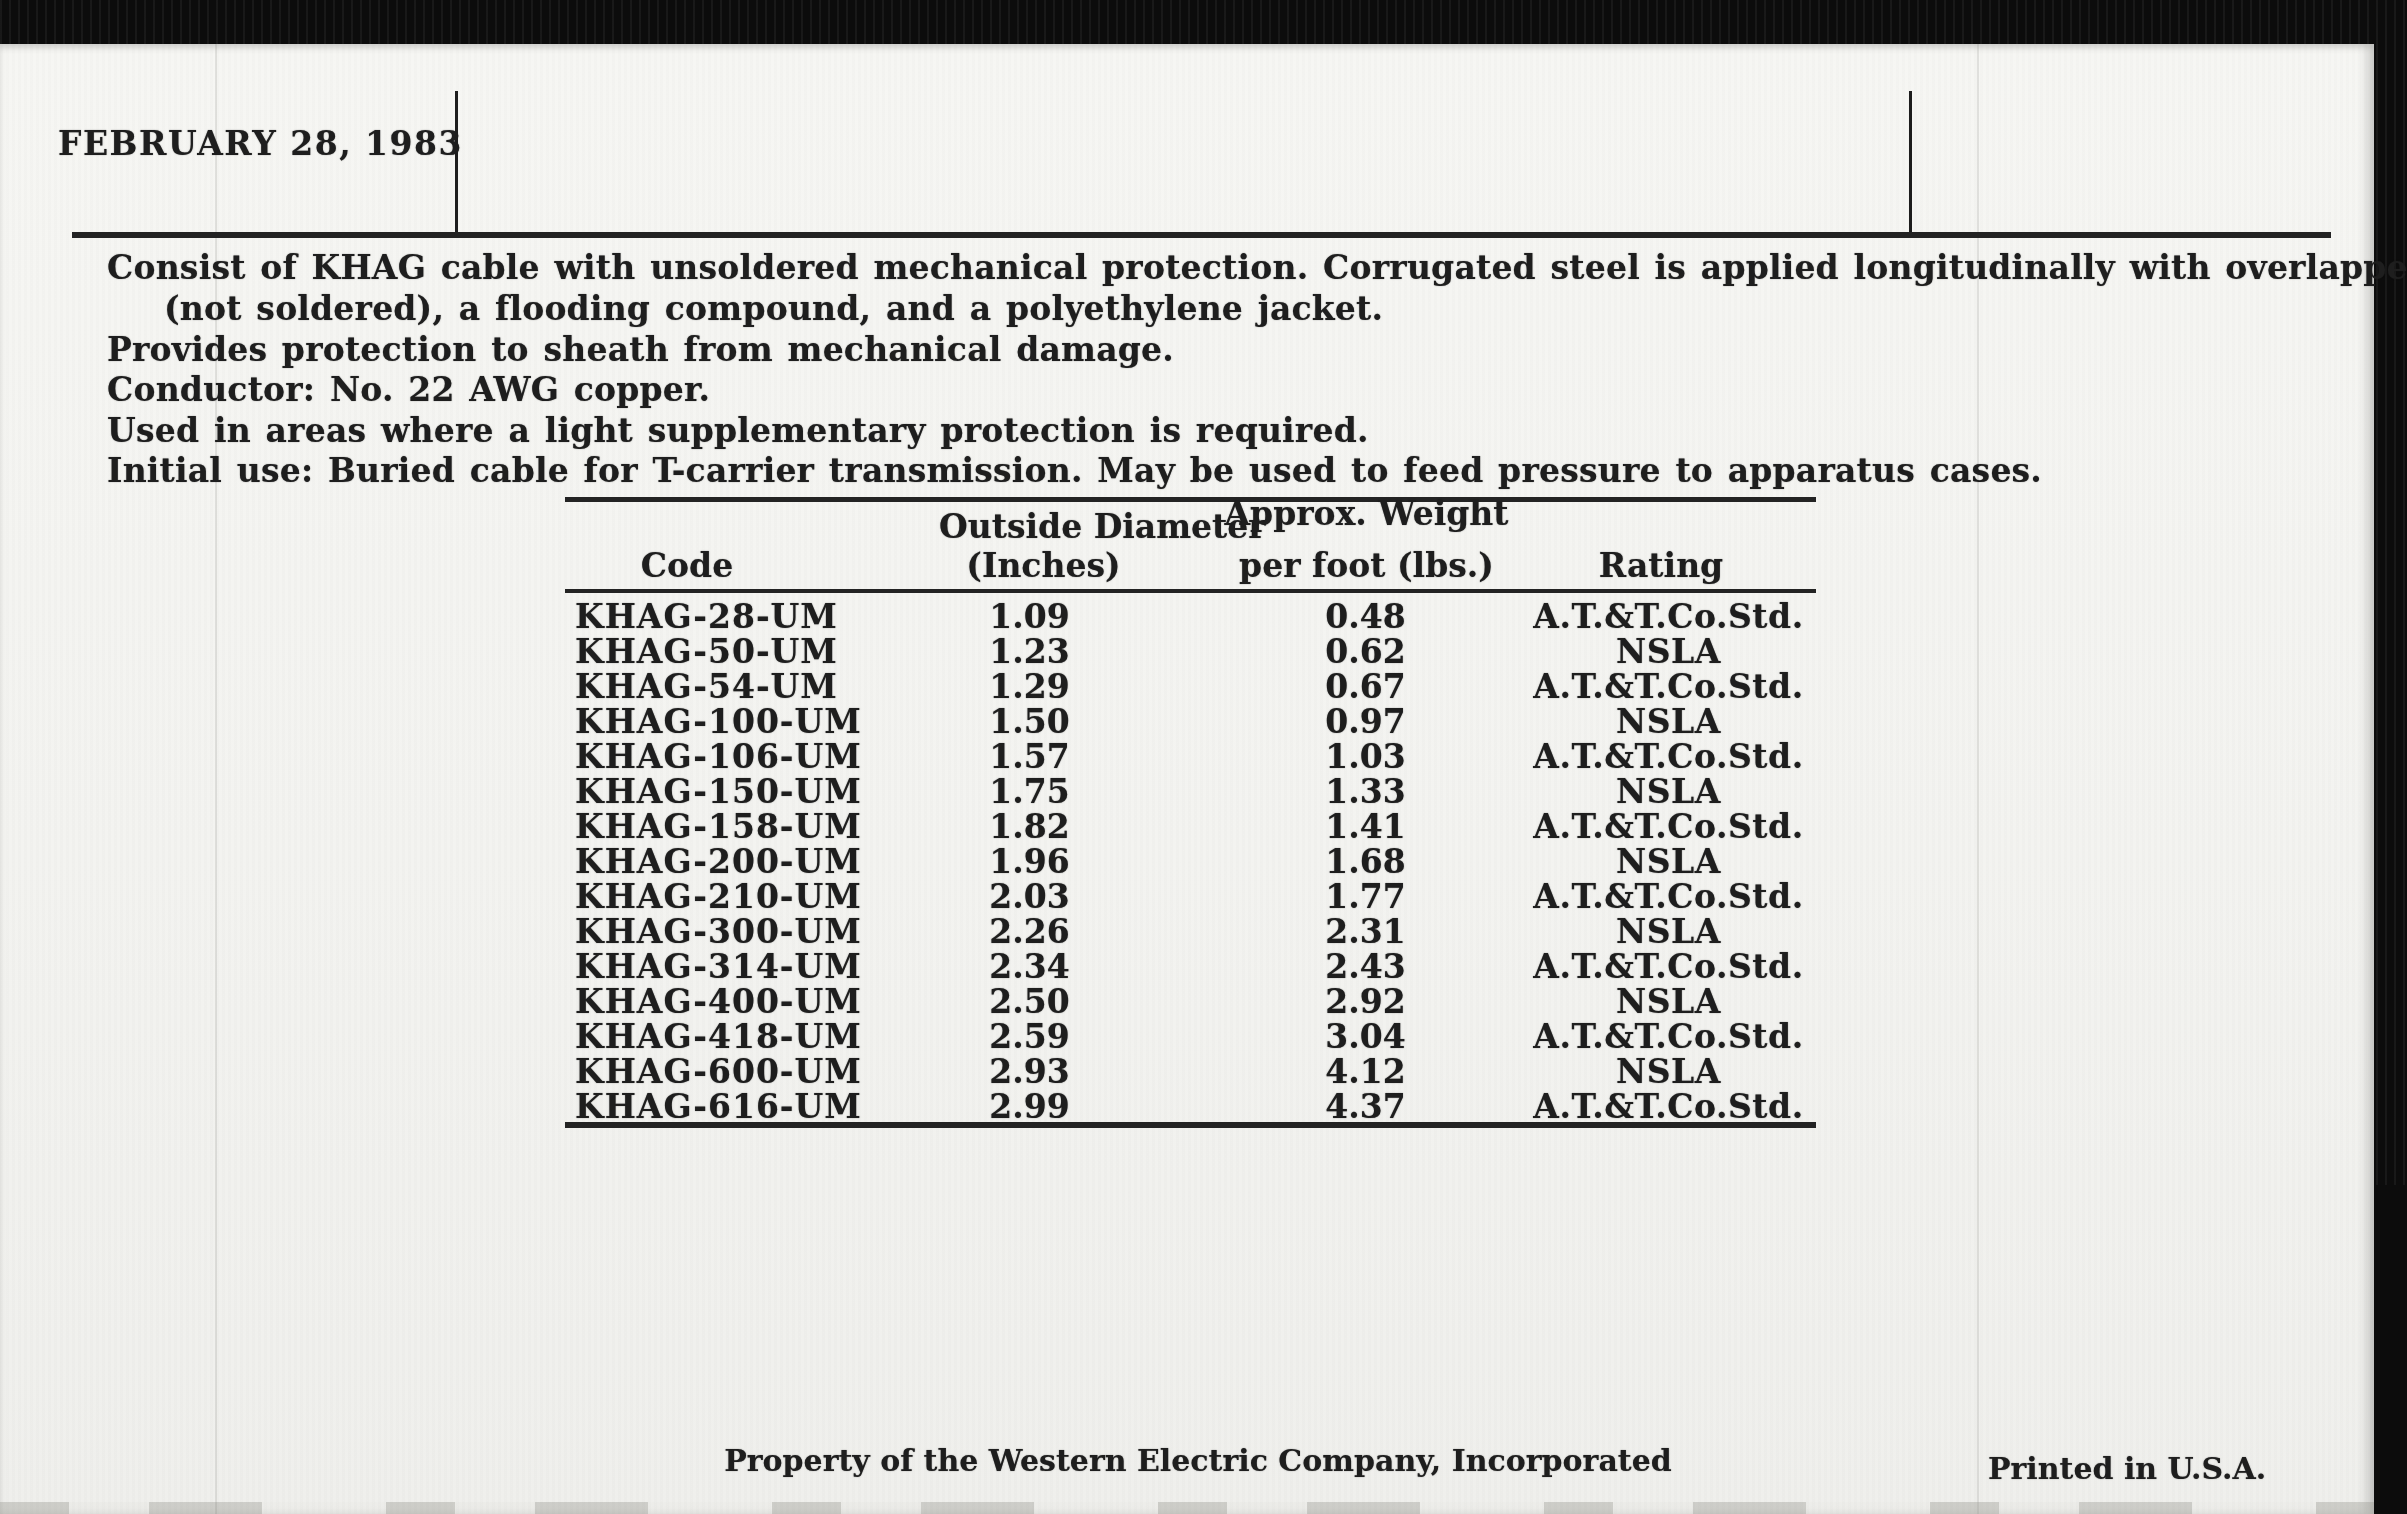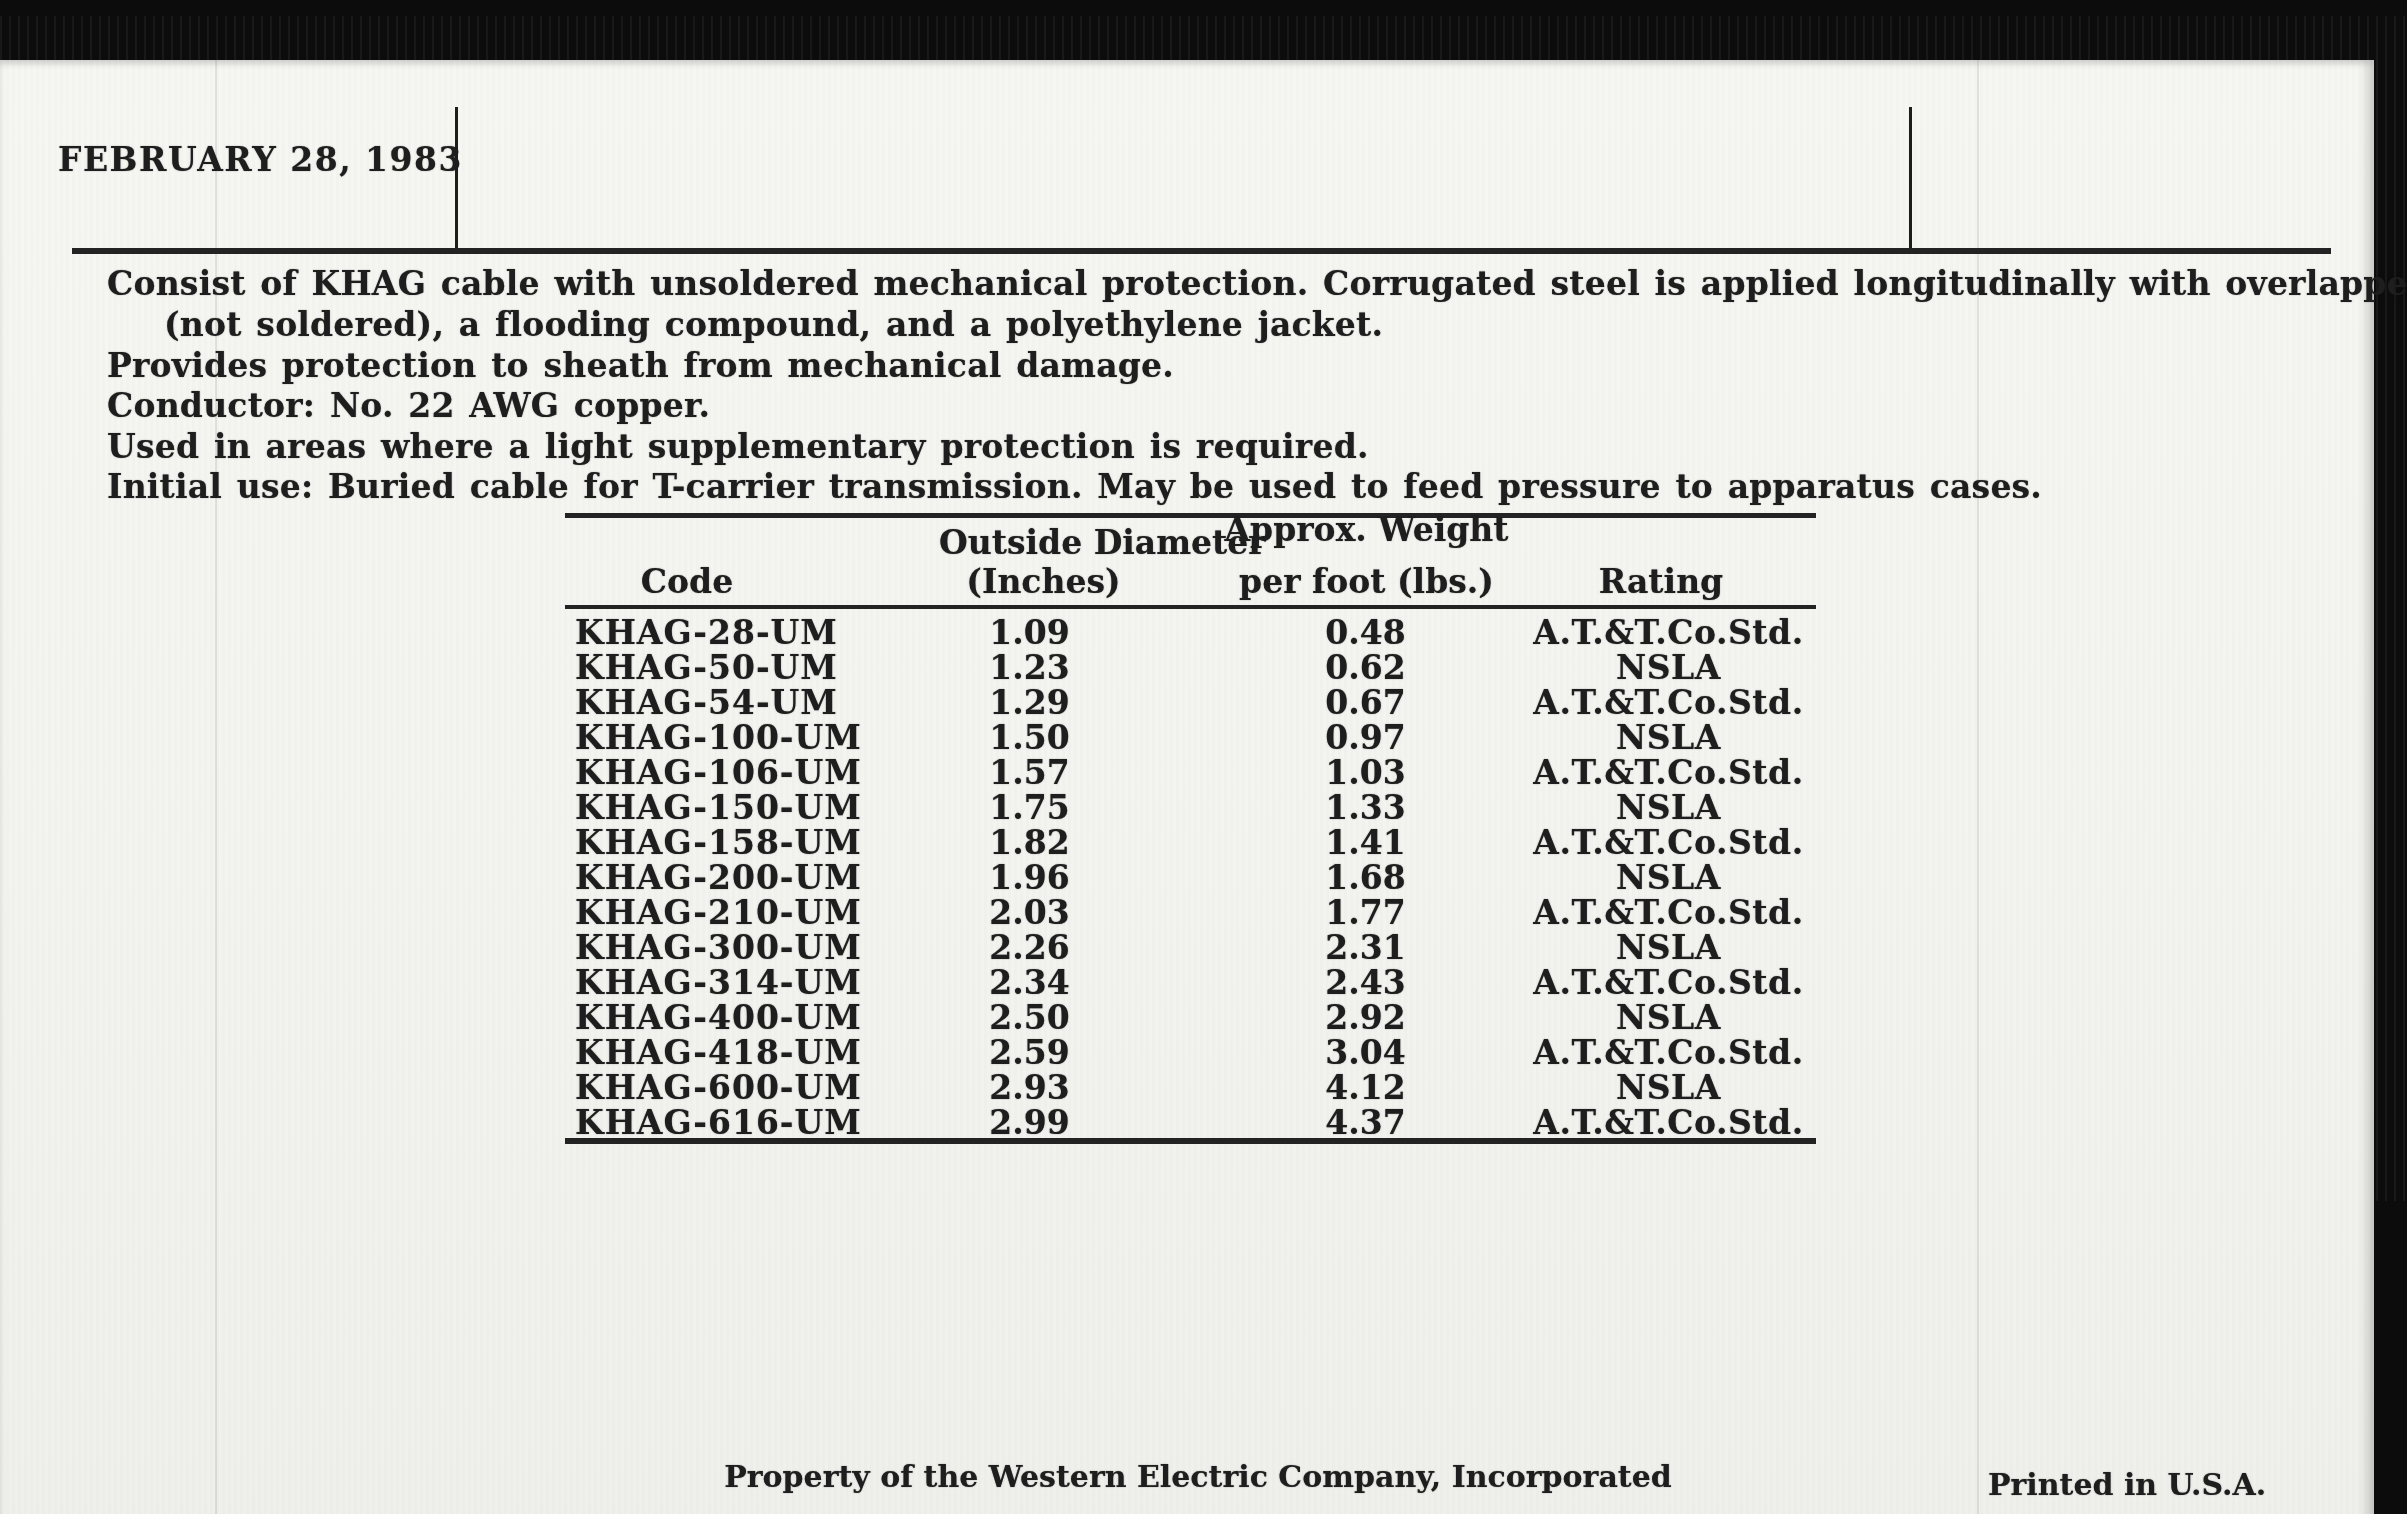--- a/index.html
+++ b/index.html
@@ -5,21 +5,20 @@
   html,body{margin:0;padding:0;}
   body{
     width:2408px;height:1515px;overflow:hidden;
     font-family:"DejaVu Serif","Liberation Serif",serif;
     background:#0c0c0c;
   }
   .scan{
     position:relative;width:2408px;height:1185px;
     background:#0c0c0c;
     background-image:repeating-linear-gradient(90deg, rgba(70,70,70,0.22) 0 2px, rgba(0,0,0,0) 2px 9px);
-    margin-top:16px;
   }
   .paper{
     position:absolute;left:0;top:44px;width:2374px;height:1471px;
     background-image:
       repeating-linear-gradient(90deg, rgba(0,0,0,0.013) 0 3px, rgba(255,255,255,0.02) 3px 6px),
       linear-gradient(180deg,#f6f6f3 0%,#f3f3f0 55%,#efefec 100%);
     background-color:#f4f4f1;
     box-shadow: inset -8px 0 10px rgba(0,0,0,0.14), inset 0 4px 6px rgba(0,0,0,0.10);
   }
   .crease{position:absolute;top:0;bottom:0;width:2px;background:rgba(110,110,104,0.16);}

